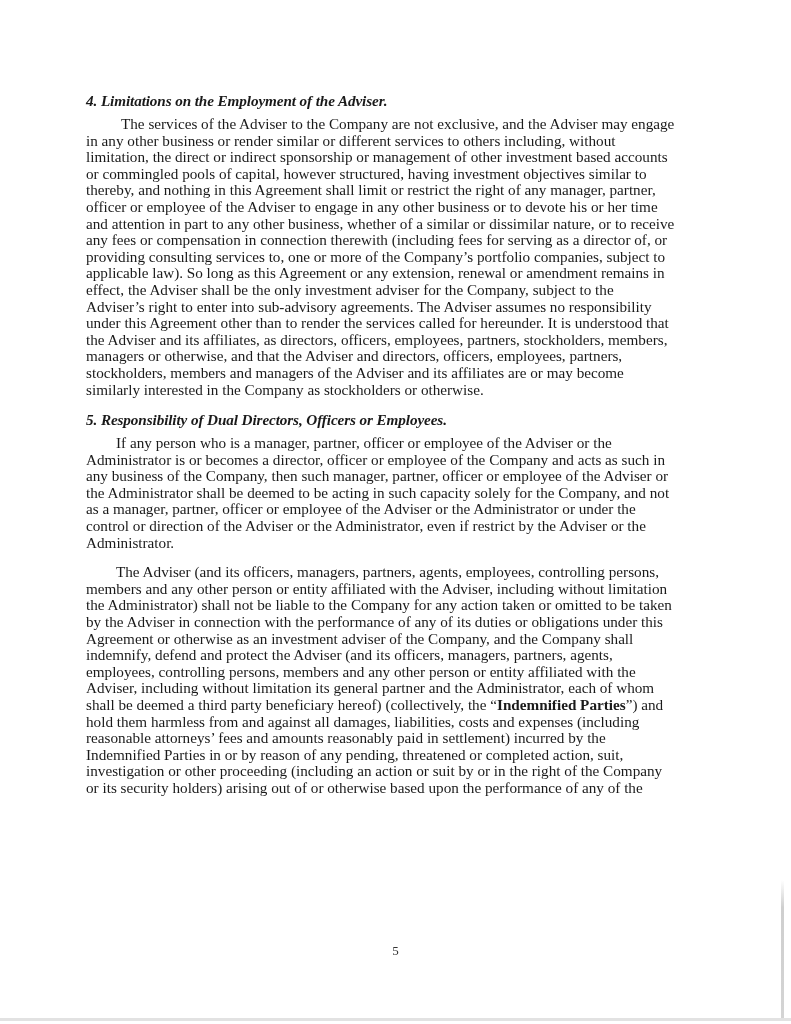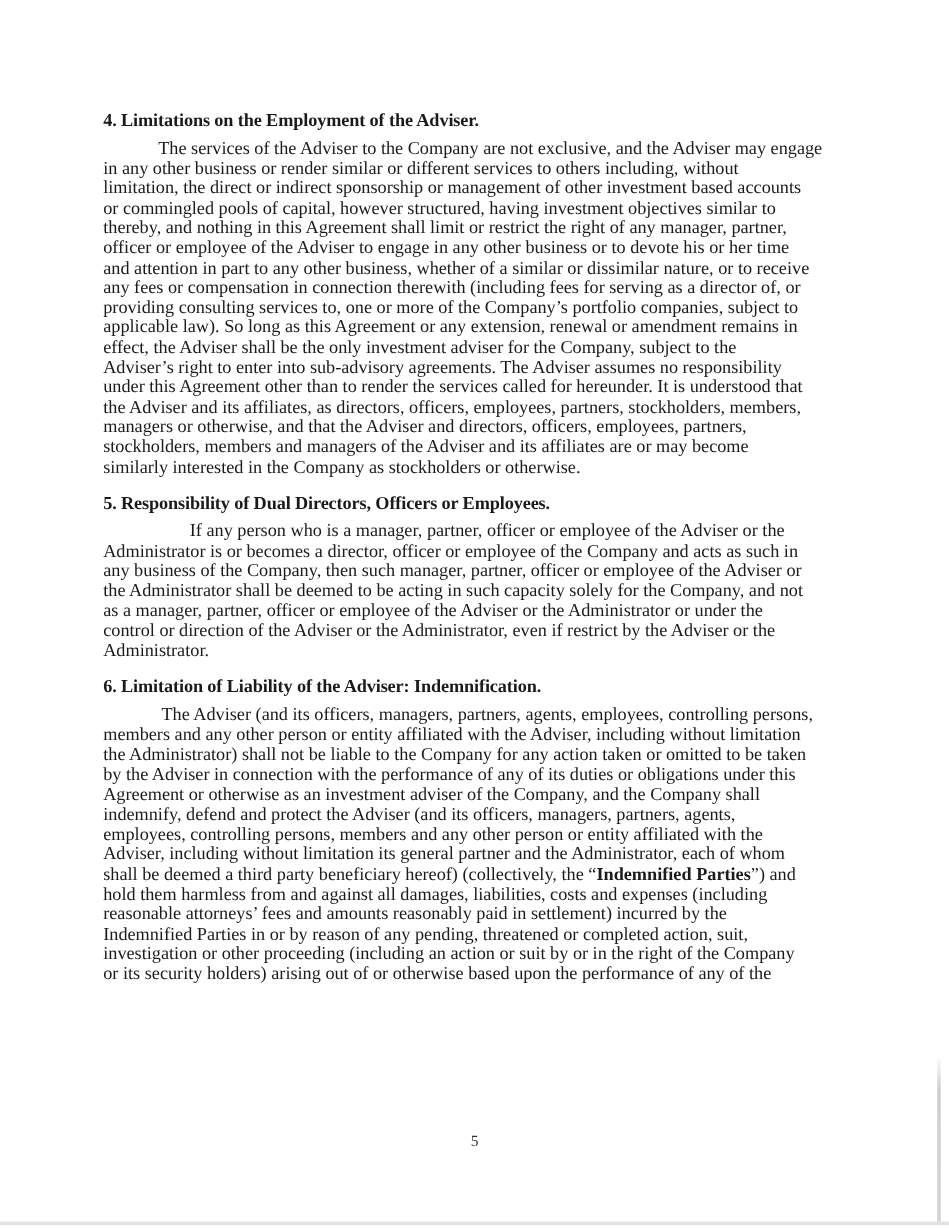--- a/index.html
+++ b/index.html
@@ -27,28 +27,28 @@
       width: 610px;
       font-size: 15.2px;
       line-height: 16.6px;
     }
     .heading {
       font-weight: bold;
       font-size: 15.2px;
       margin: 0 0 7px 0;
       line-height: 17px;
       letter-spacing: -0.1px;
+      font-style: italic;
     }
     .line {
       display: block;
       white-space: nowrap;
     }
     .line.first {
       padding-left: 34px;
-      text-align: center;
     }
     .para-lines {
       margin: 0;
     }
     .section { margin-bottom: 13px; }
     #s4 .line.first { padding-left: 35px; }
     #s5 .line.first { padding-left: 30px; }
     #s6 .line.first { padding-left: 30px; }
     .ital-bold { font-weight: bold; }
     .page-number {
@@ -110,21 +110,20 @@
         <span class="line">Administrator is or becomes a director, officer or employee of the Company and acts as such in</span>
         <span class="line">any business of the Company, then such manager, partner, officer or employee of the Adviser or</span>
         <span class="line">the Administrator shall be deemed to be acting in such capacity solely for the Company, and not</span>
         <span class="line">as a manager, partner, officer or employee of the Adviser or the Administrator or under the</span>
         <span class="line">control or direction of the Adviser or the Administrator, even if restrict by the Adviser or the</span>
         <span class="line">Administrator.</span>
       </div>
     </div>
 
     <div class="section" id="s6">
-      <div class="heading">6. Limitation of Liability of the Adviser: Indemnification.</div>
       <div class="para-lines">
         <span class="line first">The Adviser (and its officers, managers, partners, agents, employees, controlling persons,</span>
         <span class="line">members and any other person or entity affiliated with the Adviser, including without limitation</span>
         <span class="line">the Administrator) shall not be liable to the Company for any action taken or omitted to be taken</span>
         <span class="line">by the Adviser in connection with the performance of any of its duties or obligations under this</span>
         <span class="line">Agreement or otherwise as an investment adviser of the Company, and the Company shall</span>
         <span class="line">indemnify, defend and protect the Adviser (and its officers, managers, partners, agents,</span>
         <span class="line">employees, controlling persons, members and any other person or entity affiliated with the</span>
         <span class="line">Adviser, including without limitation its general partner and the Administrator, each of whom</span>
         <span class="line"><span>shall be deemed a third party beneficiary hereof) (collectively, the “</span><span class="ital-bold">Indemnified Parties</span><span>”) and</span></span>

